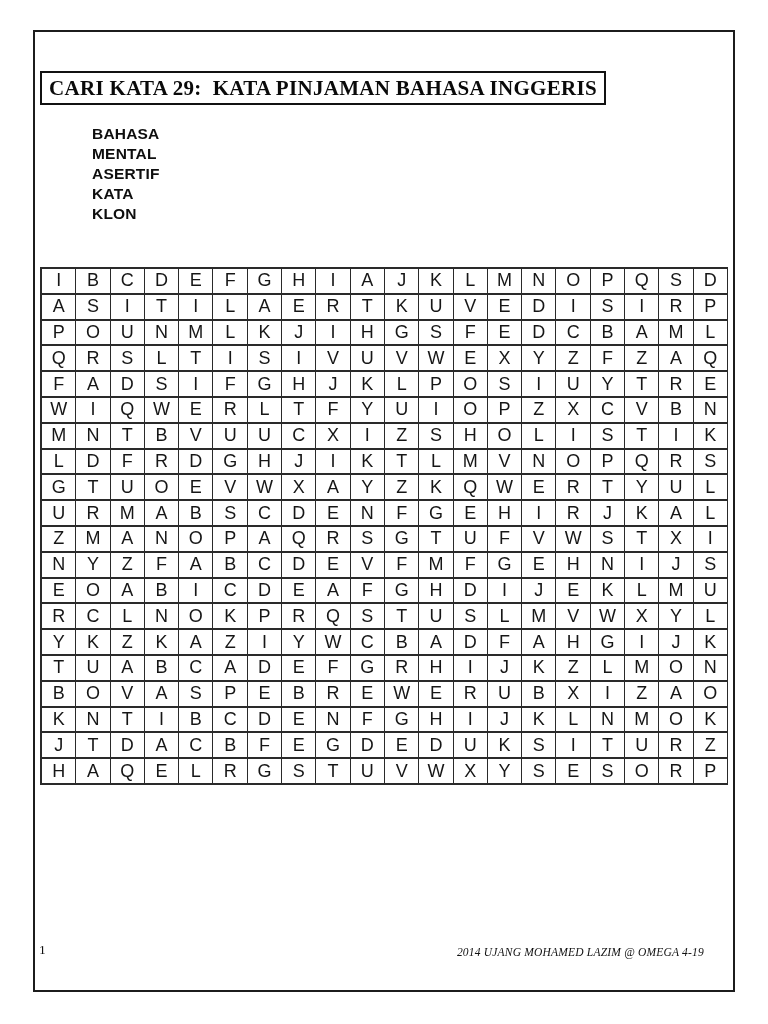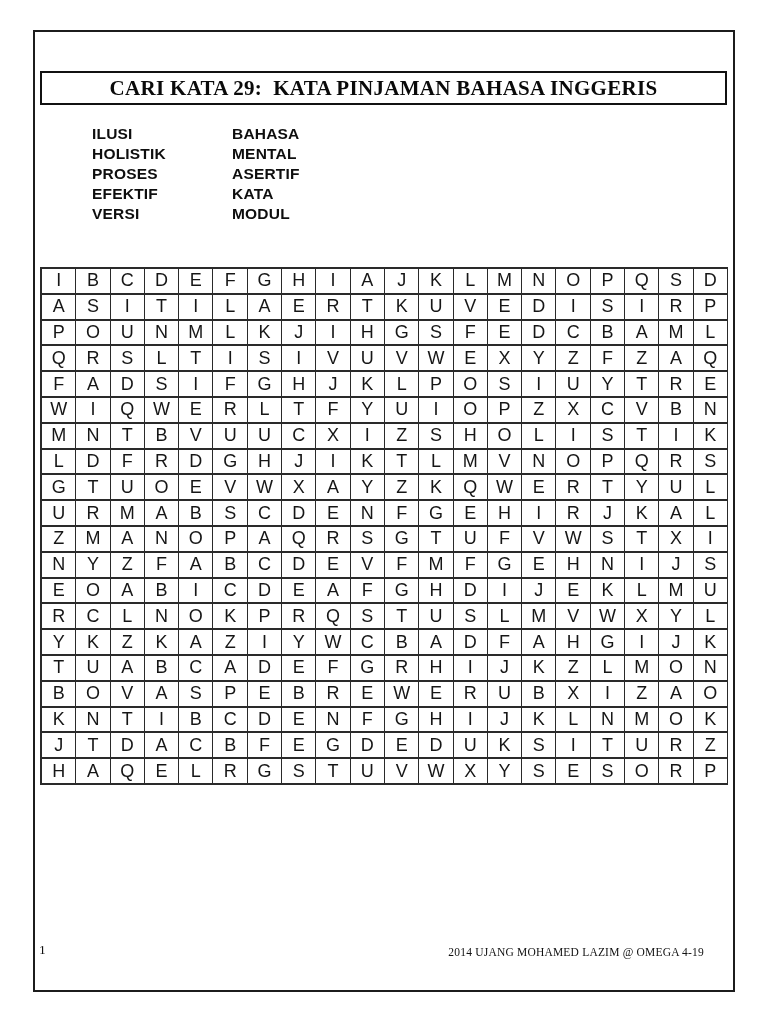--- a/index.html
+++ b/index.html
@@ -14,21 +14,21 @@
   .page-frame {
     position: absolute;
     left: 33px; top: 30px;
     width: 702px; height: 962px;
     border: 2px solid #1c1c1c;
     background: #ffffff;
   }
   .title-box {
     position: absolute;
     left: 40px; top: 71px;
-    width: 687px; height: 34px;
+    width: 566px; height: 34px;
     border: 2px solid #111;
     display: flex;
     align-items: center;
     justify-content: center;
   }
   .title-text {
     font-family: "Liberation Serif", serif;
     font-weight: 700;
     font-size: 21px;
     letter-spacing: 0.3px;
@@ -79,45 +79,39 @@
     font-size: 13.5px;
     color: #111;
   }
   .footer-credit {
     position: absolute;
     right: 64px; top: 946px;
     font-family: "Liberation Serif", serif;
     font-size: 11.5px;
     letter-spacing: 0.2px;
     color: #111;
+    font-style: italic;
   }
 </style>
 </head>
 <body>
 
 <div class="page-frame"></div>
 
 <div class="title-box">
   <span class="title-text">CARI KATA 29:  KATA PINJAMAN BAHASA INGGERIS</span>
 </div>
 
 <div class="word-list">
     <div class="word-col">
-      <div class="word">ILUSI</div>
-      <div class="word">HOLISTIK</div>
-      <div class="word">PROSES</div>
-      <div class="word">EFEKTIF</div>
-      <div class="word">VERSI</div>
-    </div>
-    <div class="word-col">
       <div class="word">BAHASA</div>
       <div class="word">MENTAL</div>
       <div class="word">ASERTIF</div>
       <div class="word">KATA</div>
-      <div class="word">MODUL</div>
+      <div class="word">KLON</div>
     </div>
   </div>
 
 <div class="letter-grid">
     <div class="cell">I</div>
     <div class="cell">B</div>
     <div class="cell">C</div>
     <div class="cell">D</div>
     <div class="cell">E</div>
     <div class="cell">F</div>

